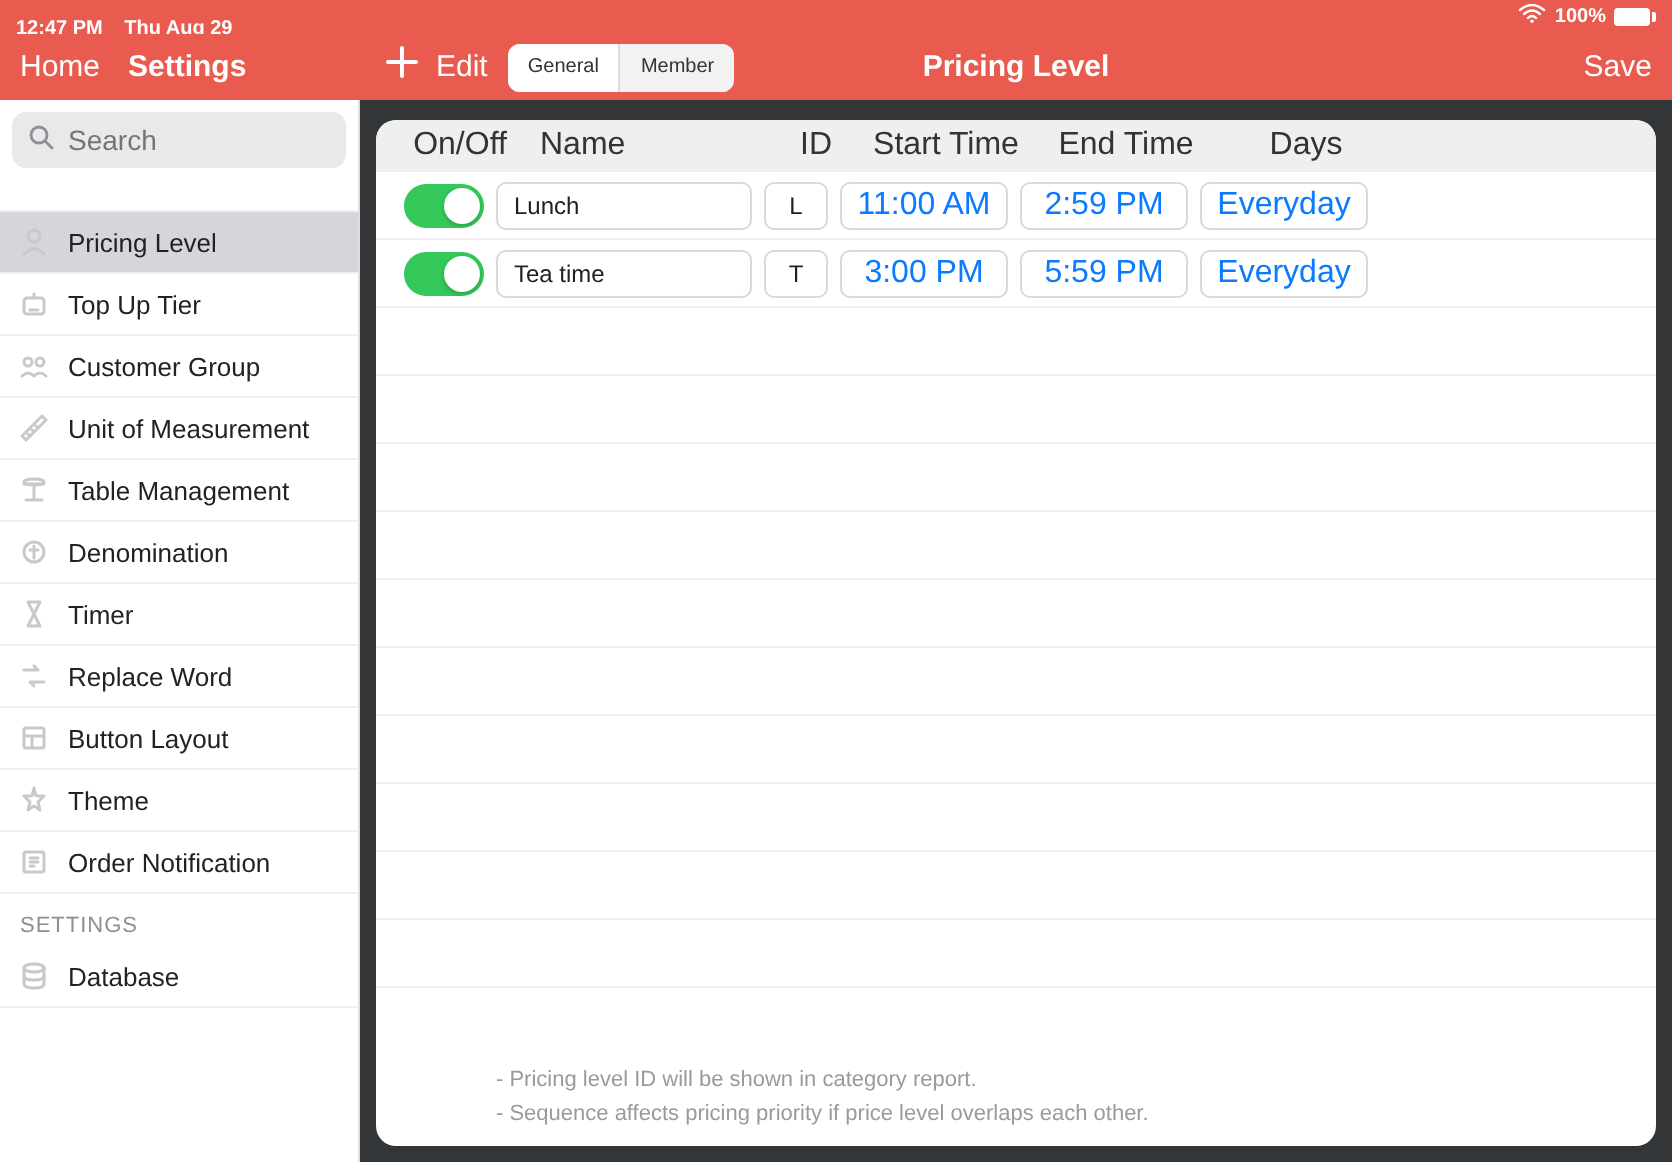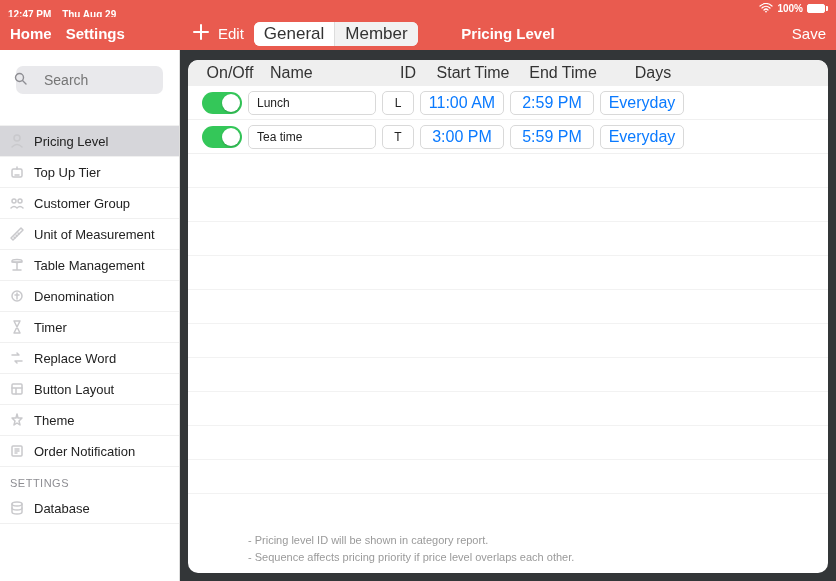--- a/index.html
+++ b/index.html
@@ -18,43 +18,43 @@
   .battery { display:inline-flex; align-items:center; }
   .battery-body { width:18px; height:9px; border:1px solid #fff; border-radius:2px; position:relative; background:#fff; }
   .battery-cap { width:2px; height:5px; background:#fff; margin-left:1px; border-radius:0 1px 1px 0; }
 
   .topbar {
     position: absolute; top: 17px; left: 0; right: 0; height: 33px;
     background: #e95b4f; color: #fff; display: flex; align-items: center;
     font-size: 15px;
   }
   .topbar .left-nav { width: 180px; display: flex; align-items: center; padding-left: 10px; gap: 14px; }
-  .topbar .left-nav .home { font-weight: 700; }
+  .topbar .left-nav .home { font-weight: 400; }
   .topbar .left-nav .settings { font-weight: 700; }
   .topbar .right-area { flex: 1; display: flex; align-items: center; position: relative; padding: 0 10px; }
   .topbar .plus { width: 22px; text-align: center; font-size: 20px; font-weight: 300; margin-right: 6px; cursor:pointer; }
   .topbar .edit { margin-right: 10px; cursor:pointer; }
   .segmented {
     display: inline-flex; background: #fff; border-radius: 6px; overflow: hidden;
-    height: 24px; align-items: stretch; font-size: 17px; color: #333;
+    height: 24px; align-items: stretch; font-size: 10px; color: #333;
     box-shadow: 0 0 0 1px rgba(0,0,0,0.05) inset;
   }
   .segmented .seg { padding: 0 10px; display:flex; align-items:center; cursor:pointer; }
   .segmented .seg.active { background:#fff; }
   .segmented .seg:not(.active) { background:#f2f2f2; }
   .segmented .divider { width:1px; background:#ddd; }
   .topbar .title { position:absolute; left:50%; transform:translateX(-50%); font-weight:700; }
   .topbar .save { margin-left:auto; cursor:pointer; }
 
   
   .sidebar {
     position:absolute; top:50px; left:0; width:180px; bottom:0;
     background:#fff; border-right:1px solid #ddd; overflow:hidden;
   }
-  .search-wrap { padding:16px; }
+  .search-wrap { padding:6px; }
   .search {
     width:100%; height:28px; border:none; border-radius:7px;
     background:#e9e9ec; padding:0 8px 0 28px; font-size:14px; color:#333;
     outline:none;
   }
   .search-wrap { position:relative; }
   .search-ico { position:absolute; left:14px; top:50%; transform:translateY(-50%); color:#8e8e93; font-size:14px; }
   .side-list { }
   .side-item {
     display:flex; align-items:center; height:31px; padding:0 8px 0 8px;

